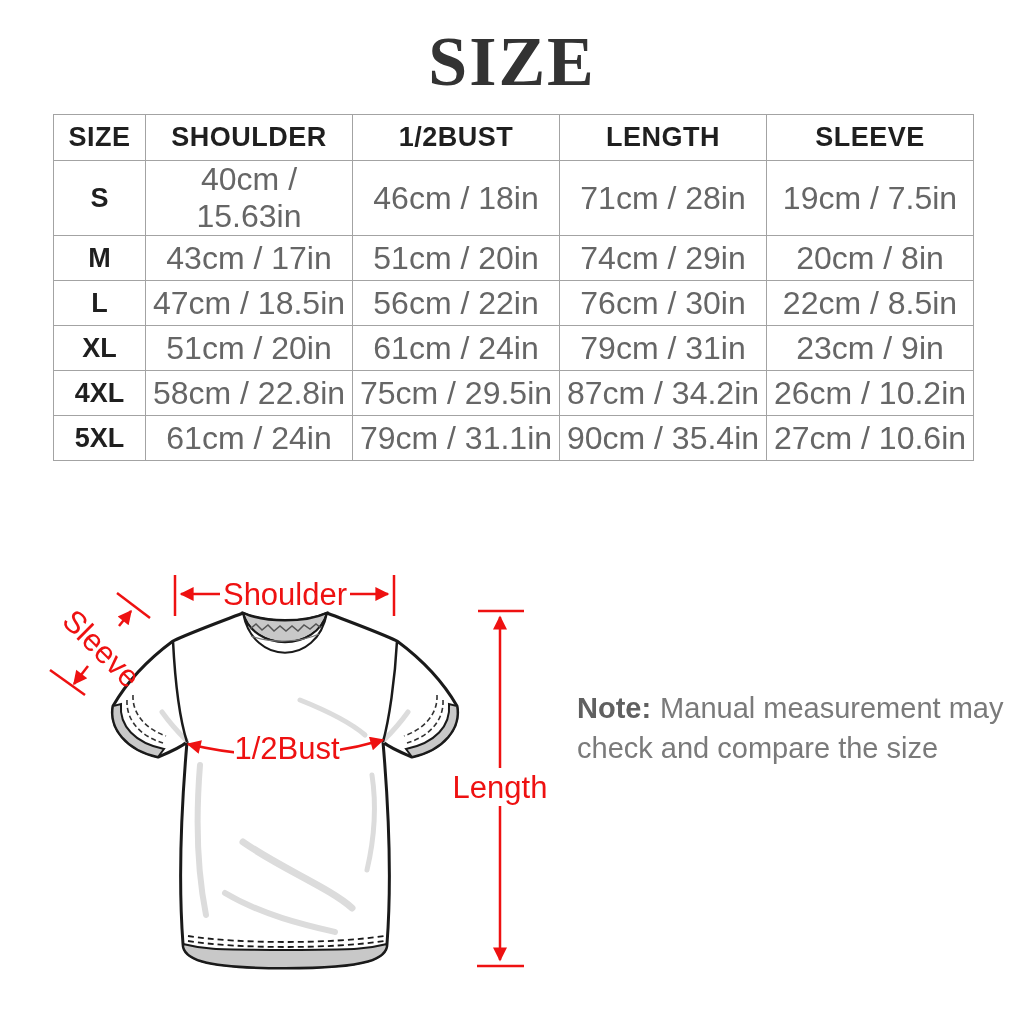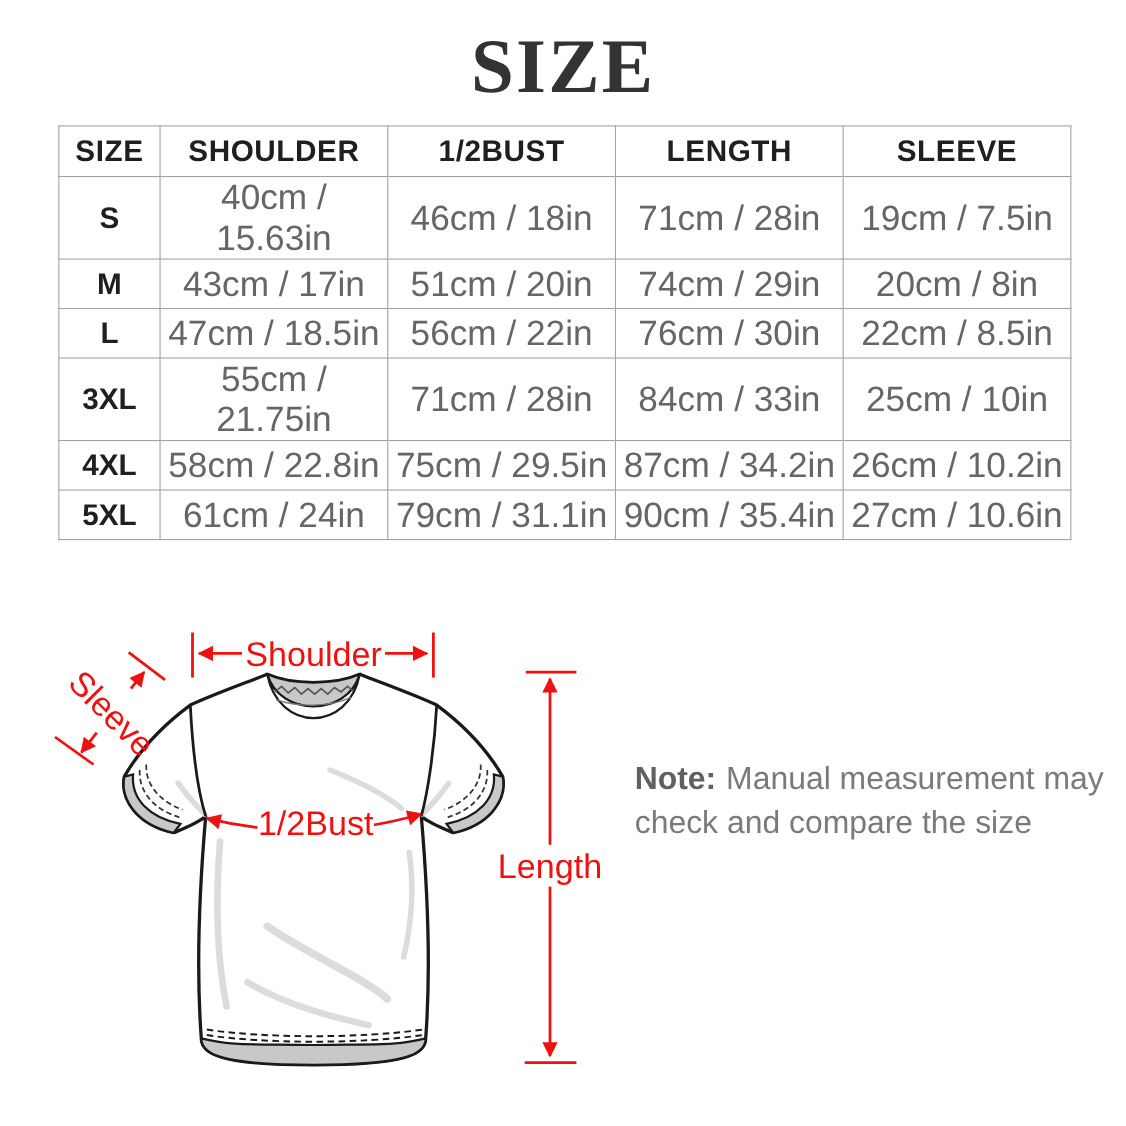--- a/index.html
+++ b/index.html
@@ -61,25 +61,25 @@
         <td>20cm / 8in</td>
       </tr>
       <tr>
         <td class="size-col">L</td>
         <td>47cm / 18.5in</td>
         <td>56cm / 22in</td>
         <td>76cm / 30in</td>
         <td>22cm / 8.5in</td>
       </tr>
       <tr>
-        <td class="size-col">3XL</td>
-        <td>55cm / 21.75in</td>
-        <td>71cm / 28in</td>
-        <td>84cm / 33in</td>
-        <td>25cm / 10in</td>
+        <td class="size-col">XL</td>
+        <td>51cm / 20in</td>
+        <td>61cm / 24in</td>
+        <td>79cm / 31in</td>
+        <td>23cm / 9in</td>
       </tr>
       <tr>
         <td class="size-col">4XL</td>
         <td>58cm / 22.8in</td>
         <td>75cm / 29.5in</td>
         <td>87cm / 34.2in</td>
         <td>26cm / 10.2in</td>
       </tr>
       <tr>
         <td class="size-col">5XL</td>

